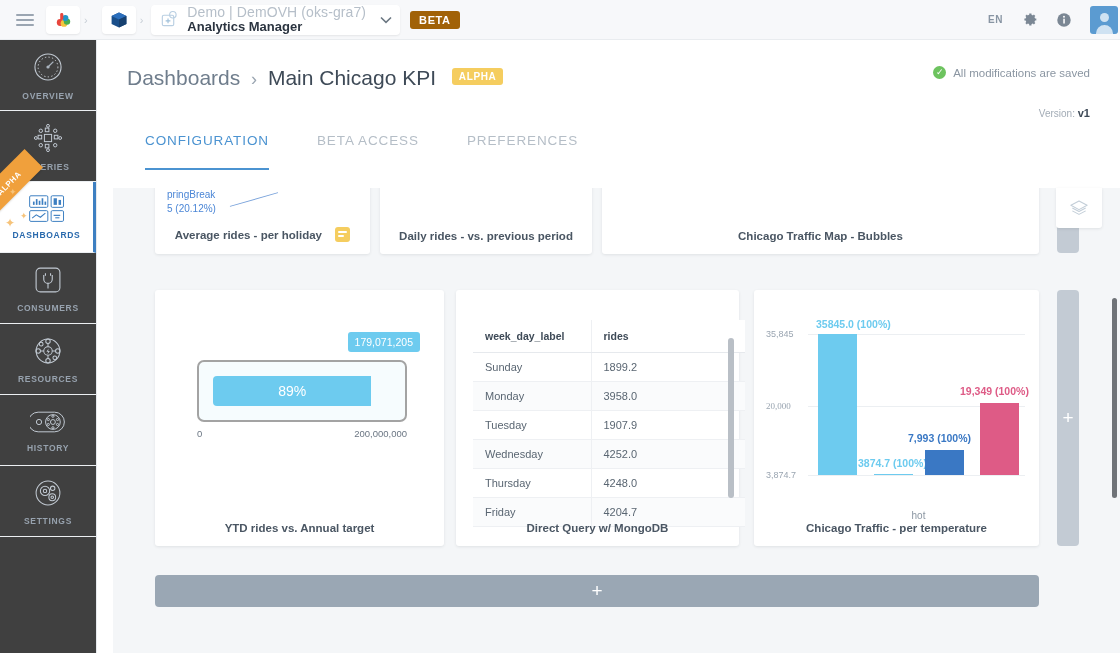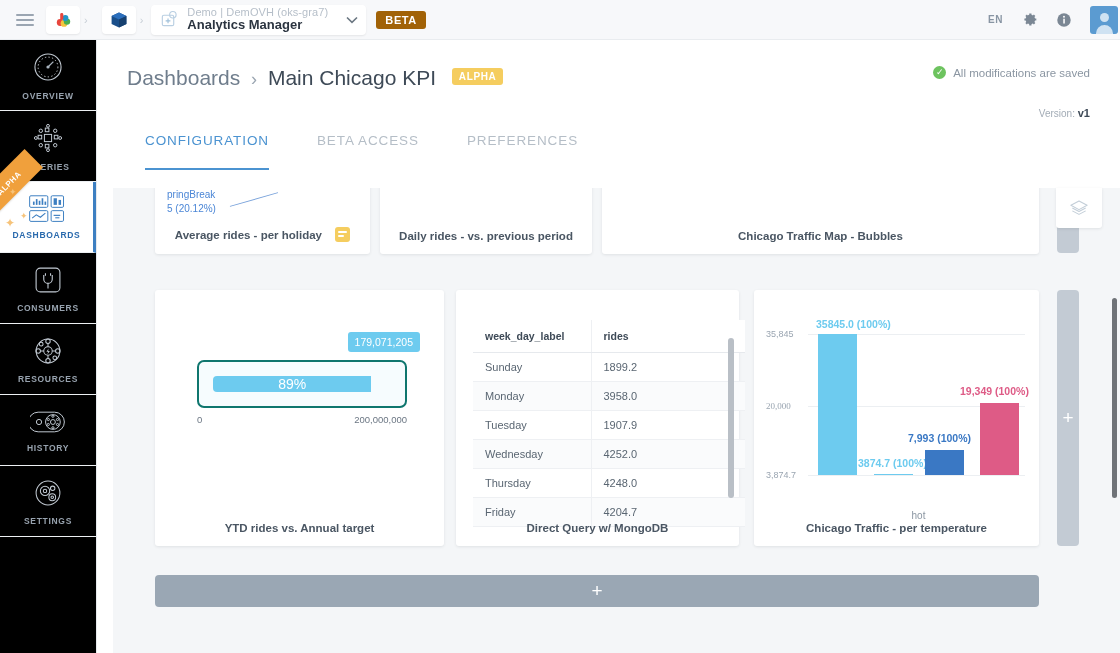--- a/index.html
+++ b/index.html
@@ -24,41 +24,41 @@
     display: flex; align-items: center; justify-content: center;
     margin-left: 12px; box-shadow: 0 1px 2px rgba(0,0,0,.08);
   }
   .crumb-sep { color: #c7ced6; font-size: 11px; margin: 0 2px 0 4px; }
   .crumb-main {
     background: #fff; border-radius: 4px; height: 30px; margin-left: 6px;
     display: flex; align-items: center; padding: 0 8px 0 4px;
     box-shadow: 0 1px 2px rgba(0,0,0,.08); min-width: 215px;
   }
   .crumb-main .ctxt { margin-left: 6px; line-height: 1.05; }
-  .crumb-sub { font-size: 11px; color: #b6bfc9; letter-spacing: .1px; }
+  .crumb-sub { font-size: 14px; color: #b6bfc9; letter-spacing: .1px; }
   .crumb-title { font-size: 13px; font-weight: bold; color: #2b3440; }
   .chev { margin-left: auto; color: #7b8794; font-size: 11px; padding-left: 14px; }
   .beta-chip {
     margin-left: 10px; background: #a16207; color: #fff; font-size: 11px;
     font-weight: bold; letter-spacing: .6px; padding: 3px 9px; border-radius: 3px;
   }
   .tb-right { margin-left: auto; display: flex; align-items: center; gap: 18px; padding-right: 2px; }
   .tb-lang { font-size: 10px; color: #8895a3; font-weight: bold; letter-spacing: .5px; }
   .tb-icon { color: #7b8794; cursor: pointer; display: flex; }
   .avatar {
     width: 28px; height: 28px; background: #5b9bd1; border-radius: 3px;
     display: flex; align-items: flex-end; justify-content: center; overflow: hidden;
   }
   .av-head { width: 9px; height: 9px; border-radius: 50%; background: #cfe2f2; position: absolute; margin-bottom: 12px; }
   .av-body { width: 17px; height: 9px; border-radius: 9px 9px 0 0; background: #cfe2f2; }
 
   
   .sidebar {
     position: absolute; top: 40px; left: 0; width: 97px; height: 613px;
-    background: #000000; border-right: 1px solid #e6e9ed;
+    background: #404040; border-right: 1px solid #e6e9ed;
   }
   .side-item {
     height: 71px; display: flex; flex-direction: column; align-items: center;
     justify-content: center; gap: 6px; cursor: pointer; position: relative;
     border-bottom: 1px solid #eceff2;
   }
   .side-label { font-size: 8.5px; letter-spacing: .7px; color: #97a2ae; font-weight: bold; }
   .side-item.active { background: #fff; border-right: 3px solid #3d7fc1; }
   .side-item.active .side-label { color: #2a6aad; }
   .ribbon {
@@ -141,21 +141,21 @@
     background: #6f7378; border-radius: 3px;
   }
 
   
   .bullet-wrap { position: absolute; left: 42px; top: 70px; width: 210px; }
   .bullet-value {
     position: absolute; right: -13px; top: -28px; background: #6dcbef; color: #fff;
     font-size: 10.5px; padding: 4px 7px; border-radius: 3px; white-space: nowrap;
   }
   .bullet-track {
-    height: 48px; border: 2px solid #0f766e; border-radius: 7px;
+    height: 62px; border: 2px solid #a3a3a3; border-radius: 7px;
     background: #f6fcfe; padding: 14px; overflow: hidden;
   }
   .bullet-fill {
     height: 100%; background: #6dcbef; display: flex; align-items: center;
     justify-content: center; color: #fff; font-size: 14px; border-radius: 4px 0 0 4px;
   }
   .bullet-axis { display: flex; justify-content: space-between; font-size: 9.5px; color: #6b7683; margin-top: 6px; }
 
   
   .dtable { position: absolute; left: 17px; top: 30px; width: 272px; border-collapse: collapse; }

